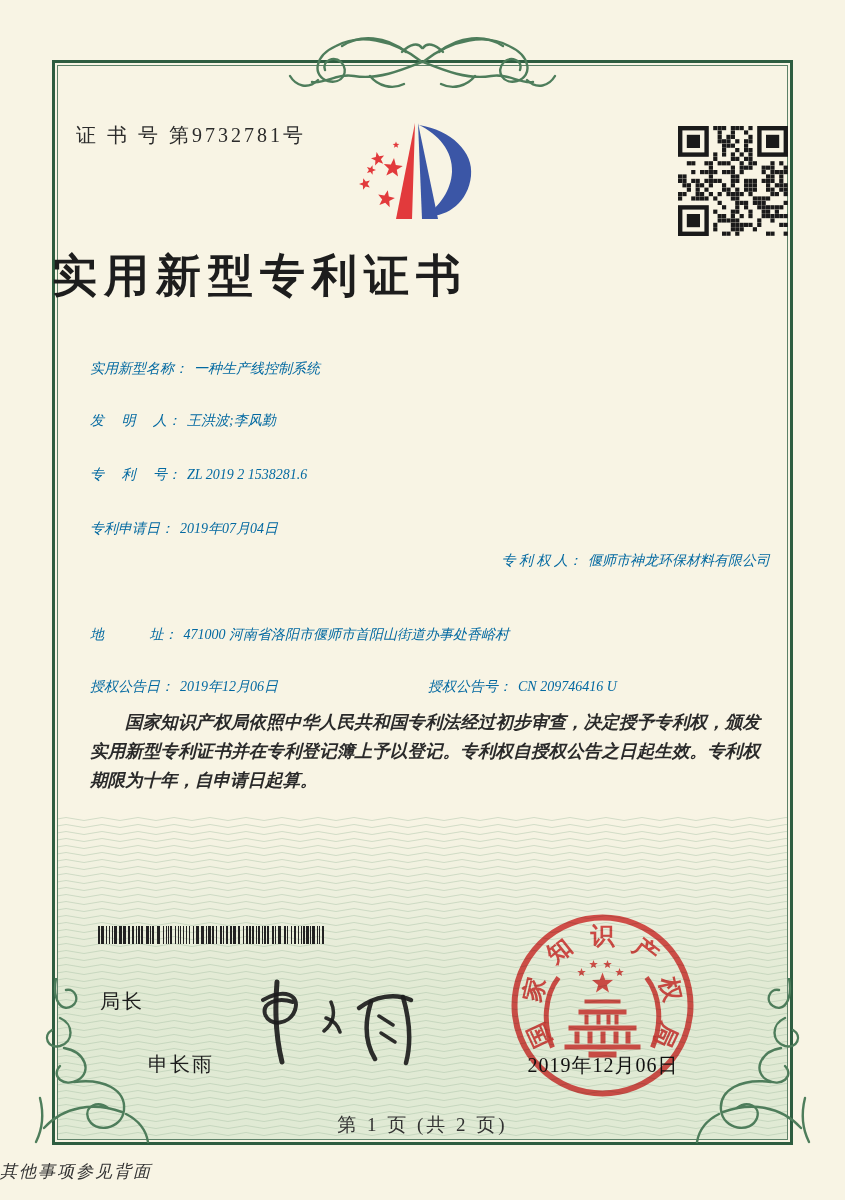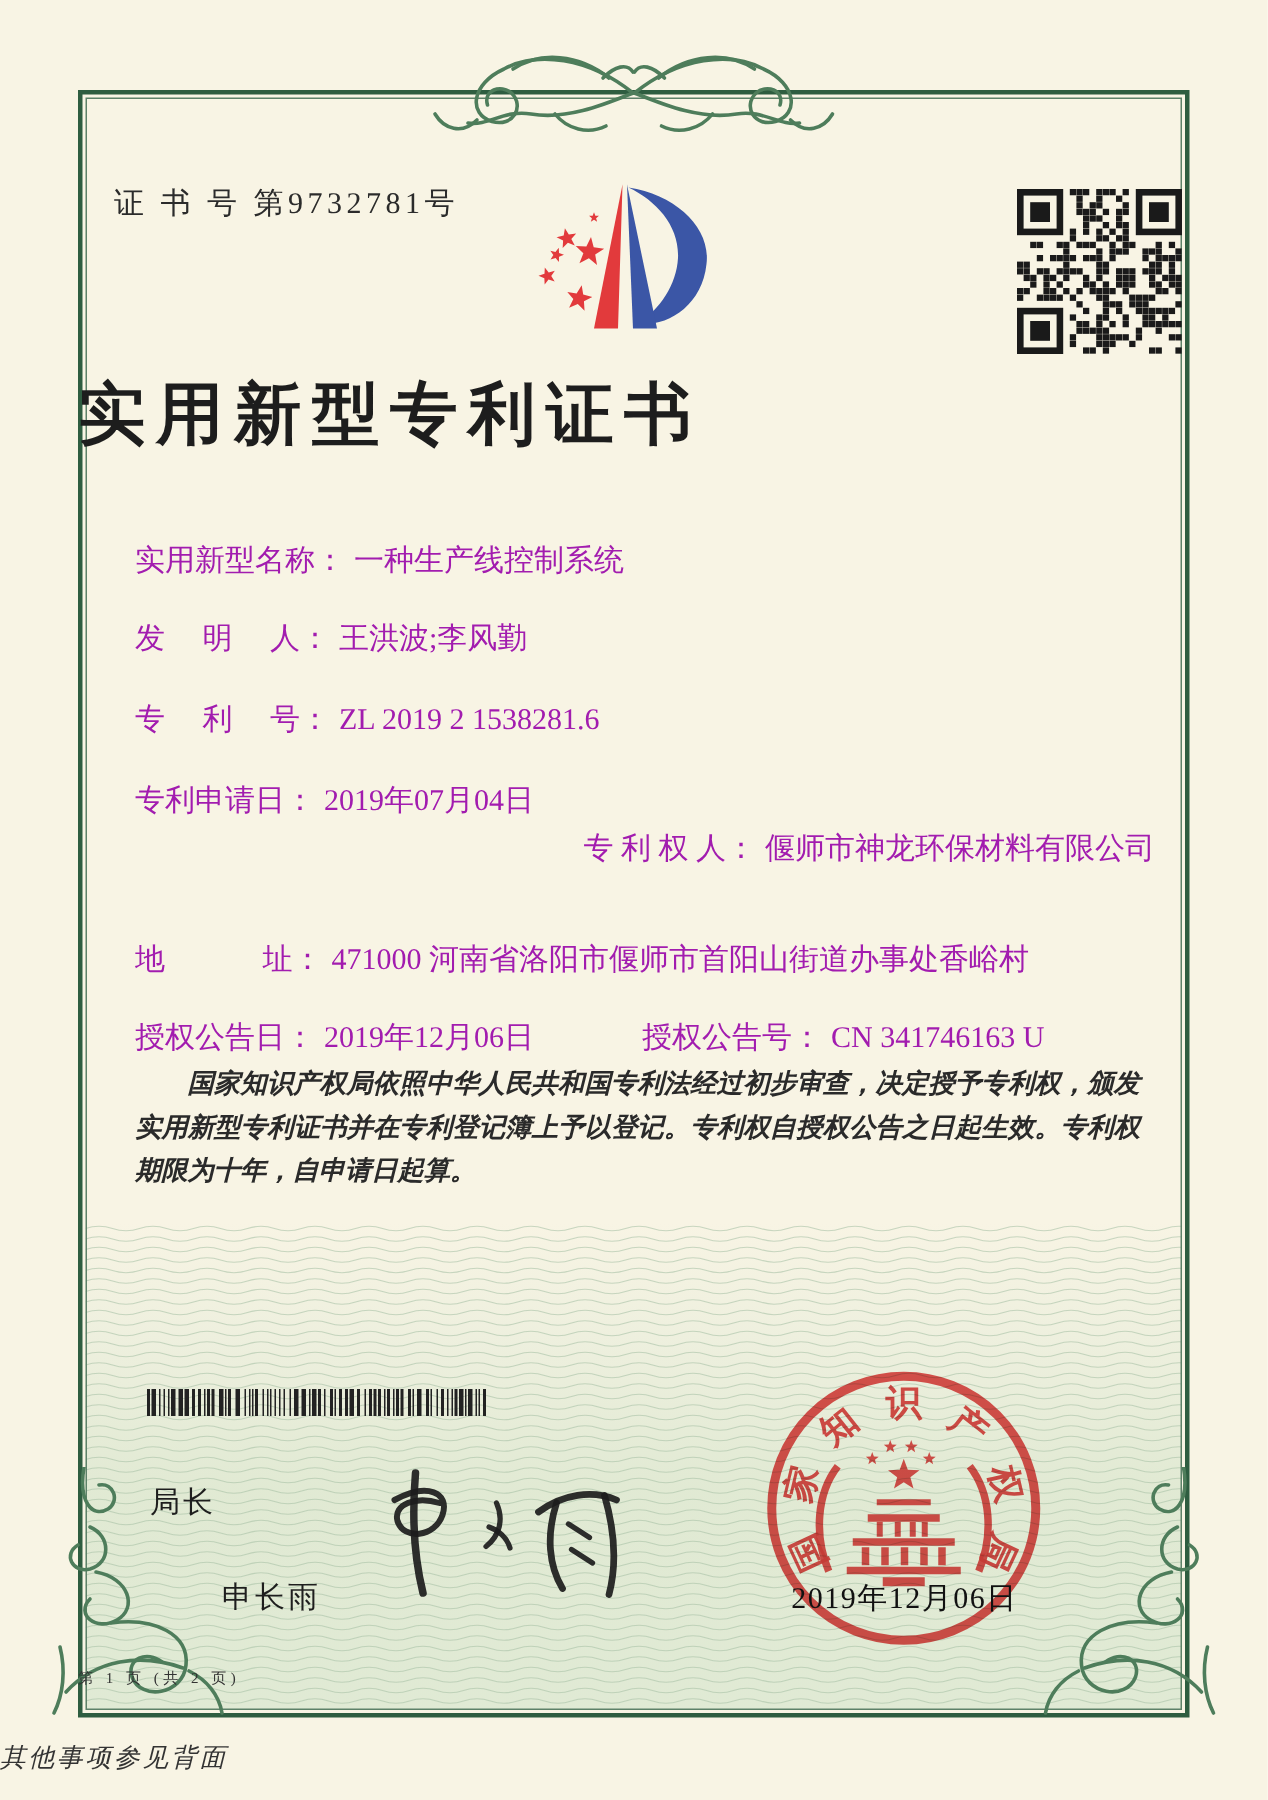--- a/index.html
+++ b/index.html
@@ -13,34 +13,34 @@
   
   .wave-tint{position:absolute;left:57px;top:815px;width:731px;height:325px;
      background:linear-gradient(180deg,rgba(224,234,214,0) 0%,rgba(224,234,214,.45) 25%,
                 rgba(219,231,207,.8) 55%,rgba(222,233,211,.92) 100%);}
   .wave-svg{position:absolute;left:57px;top:815px;}
   .cert-no{position:absolute;left:76px;top:122px;font-size:20px;letter-spacing:3px;color:#2b2b2b;}
   .logo{position:absolute;left:350px;top:118px;}
   .qr{position:absolute;left:678px;top:126px;}
   .title{position:absolute;left:52px;right:52px;top:246px;text-align:left;
          font-size:45px;font-weight:bold;letter-spacing:7px;color:#1d1d1d;}
-  .row{position:absolute;left:90px;width:680px;font-size:20px;color:#a21caf;white-space:nowrap;}
+  .row{position:absolute;left:90px;width:680px;font-size:14px;color:#0369a1;white-space:nowrap;font-style:italic;}
   .row .lbl{margin-right:6px;}
   .grant-right{position:absolute;left:338px;}
   .paras{position:absolute;left:90px;top:708px;width:670px;font-size:17.5px;line-height:29px;
          text-align:justify;color:#2a2a2a;font-style:italic;font-weight:bold;}
   .paras p{margin:0;text-indent:2em;}
   .barcode{position:absolute;left:98px;top:926px;}
   .comm{position:absolute;left:100px;font-size:20px;color:#1e1e1e;letter-spacing:2px;}
   .sig{position:absolute;left:225px;top:966px;}
   .seal{position:absolute;left:505px;top:908px;mix-blend-mode:multiply;}
   .seal-date{position:absolute;left:512px;top:1052px;width:182px;text-align:center;
              font-size:20px;color:#111;letter-spacing:1px;}
-  .page-no{position:absolute;left:52px;right:52px;top:1112px;text-align:left;
-           font-size:10px;letter-spacing:3px;color:#333;}
+  .page-no{position:absolute;left:52px;right:52px;top:1112px;text-align:center;
+           font-size:19px;letter-spacing:3px;color:#333;}
   .back-note{position:absolute;left:0;right:0;top:1160px;
              font-size:17px;font-style:italic;letter-spacing:2px;color:#333;}
   .orn{position:absolute;}
 </style>
 </head>
 <body>
 
 <div class="page">
 
   <div class="wave-tint"></div>
@@ -394,21 +394,21 @@
     <span class="lbl">专利申请日：</span><span>2019年07月04日</span>
   </div>
   <div class="row" style="top:552px;text-align:right;">
     <span class="lbl">专 利 权 人：</span><span>偃师市神龙环保材料有限公司</span>
   </div>
   <div class="row" style="top:626px;">
     <span class="lbl">地　　　 址：</span><span>471000 河南省洛阳市偃师市首阳山街道办事处香峪村</span>
   </div>
   <div class="row" style="top:678px;">
     <span class="lbl">授权公告日：</span><span>2019年12月06日</span>
-    <span class="grant-right"><span class="lbl">授权公告号：</span><span>CN 341746163 U</span></span>
+    <span class="grant-right"><span class="lbl">授权公告号：</span><span>CN 209746416 U</span></span>
   </div>
 
   <div class="paras">
     <p>国家知识产权局依照中华人民共和国专利法经过初步审查，决定授予专利权，颁发实用新型专利证书并在专利登记簿上予以登记。专利权自授权公告之日起生效。专利权期限为十年，自申请日起算。</p>
   </div>
 
   <svg id="barcode-svg" class="barcode" width="226" height="18">
       <rect x="0" y="0" width="2" height="18" fill="#222"></rect>
       <rect x="3" y="0" width="3" height="18" fill="#222"></rect>
       <rect x="8" y="0" width="1" height="18" fill="#222"></rect>

